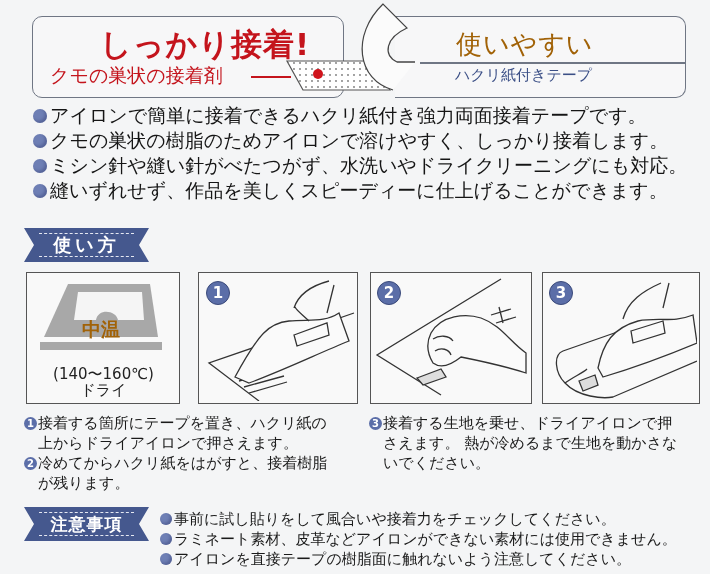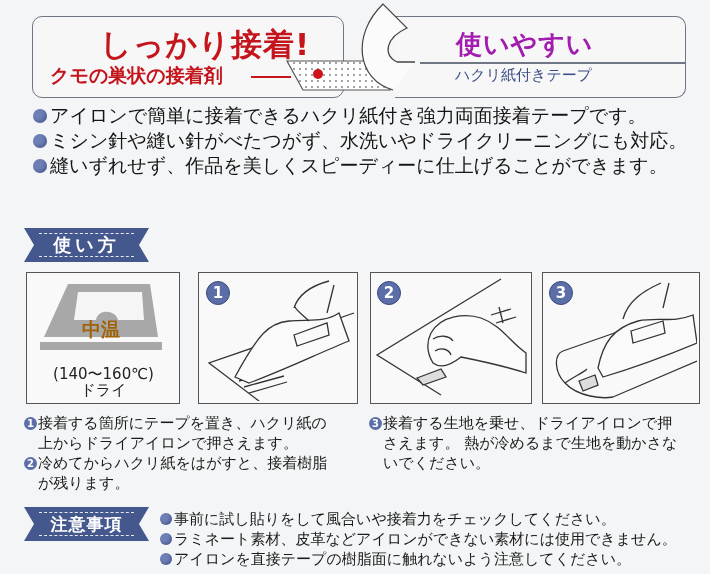--- a/index.html
+++ b/index.html
@@ -21,24 +21,24 @@
     left:395px; top:16px; width:290px; height:80px;
     border:1.5px solid #6f7684; border-radius:0 10px 10px 0; border-left:none;
     background:#f7f7f8;
   }
   .hdr-title {
     left:52px; top:24px; font-size:31px; font-weight:bold; color:#c4141c;
     letter-spacing:1px;
     margin-left:48px;
   }
   .hdr-sub {
-    left:50px; top:63px; font-size:19px; font-weight:bold; color:#c4141c;
+    left:50px; top:63px; font-size:19px; font-weight:normal; color:#c4141c;
   }
   .hdr-line { left:251px; top:76px; width:40px; height:2px; background:#c4141c; }
-  .r-title { left:456px; top:27px; font-size:26px; font-weight:bold; color:#a21caf; letter-spacing:1px;text-align:center;}
+  .r-title { left:456px; top:27px; font-size:26px; font-weight:normal; color:#a16207; letter-spacing:1px;text-align:center;}
   .r-divider { left:420px; top:62px; width:265px; height:1.5px; background:#6f7684; }
   .r-sub { left:455px; top:66px; font-size:15px; color:#3b4f86; }
   
   .features { left:33px; top:103px; }
   .feat {
     display:flex; align-items:center; font-size:19px; line-height:25px; height:25px;
     white-space:nowrap; color:#151515;
   }
   .dot {
     width:14px; height:14px; border-radius:50%;
@@ -111,20 +111,24 @@
 <div class="abs r-title">使いやすい</div>
 <div class="abs r-sub">ハクリ紙付きテープ</div>
 
 <div class="abs features">
   <div class="feat">
       <span class="dot"></span>
       <span>アイロンで簡単に接着できるハクリ紙付き強力両面接着テープです。</span>
     </div>
   <div class="feat">
       <span class="dot"></span>
+      <span>クモの巣状の樹脂のためアイロンで溶けやすく、しっかり接着します。</span>
+    </div>
+  <div class="feat">
+      <span class="dot"></span>
       <span>ミシン針や縫い針がべたつがず、水洗いやドライクリーニングにも対応。</span>
     </div>
   <div class="feat">
       <span class="dot"></span>
       <span>縫いずれせず、作品を美しくスピーディーに仕上げることができます。</span>
     </div>
 </div>
 
 <div class="abs ribbon rb1">
     <span>使い方</span>

